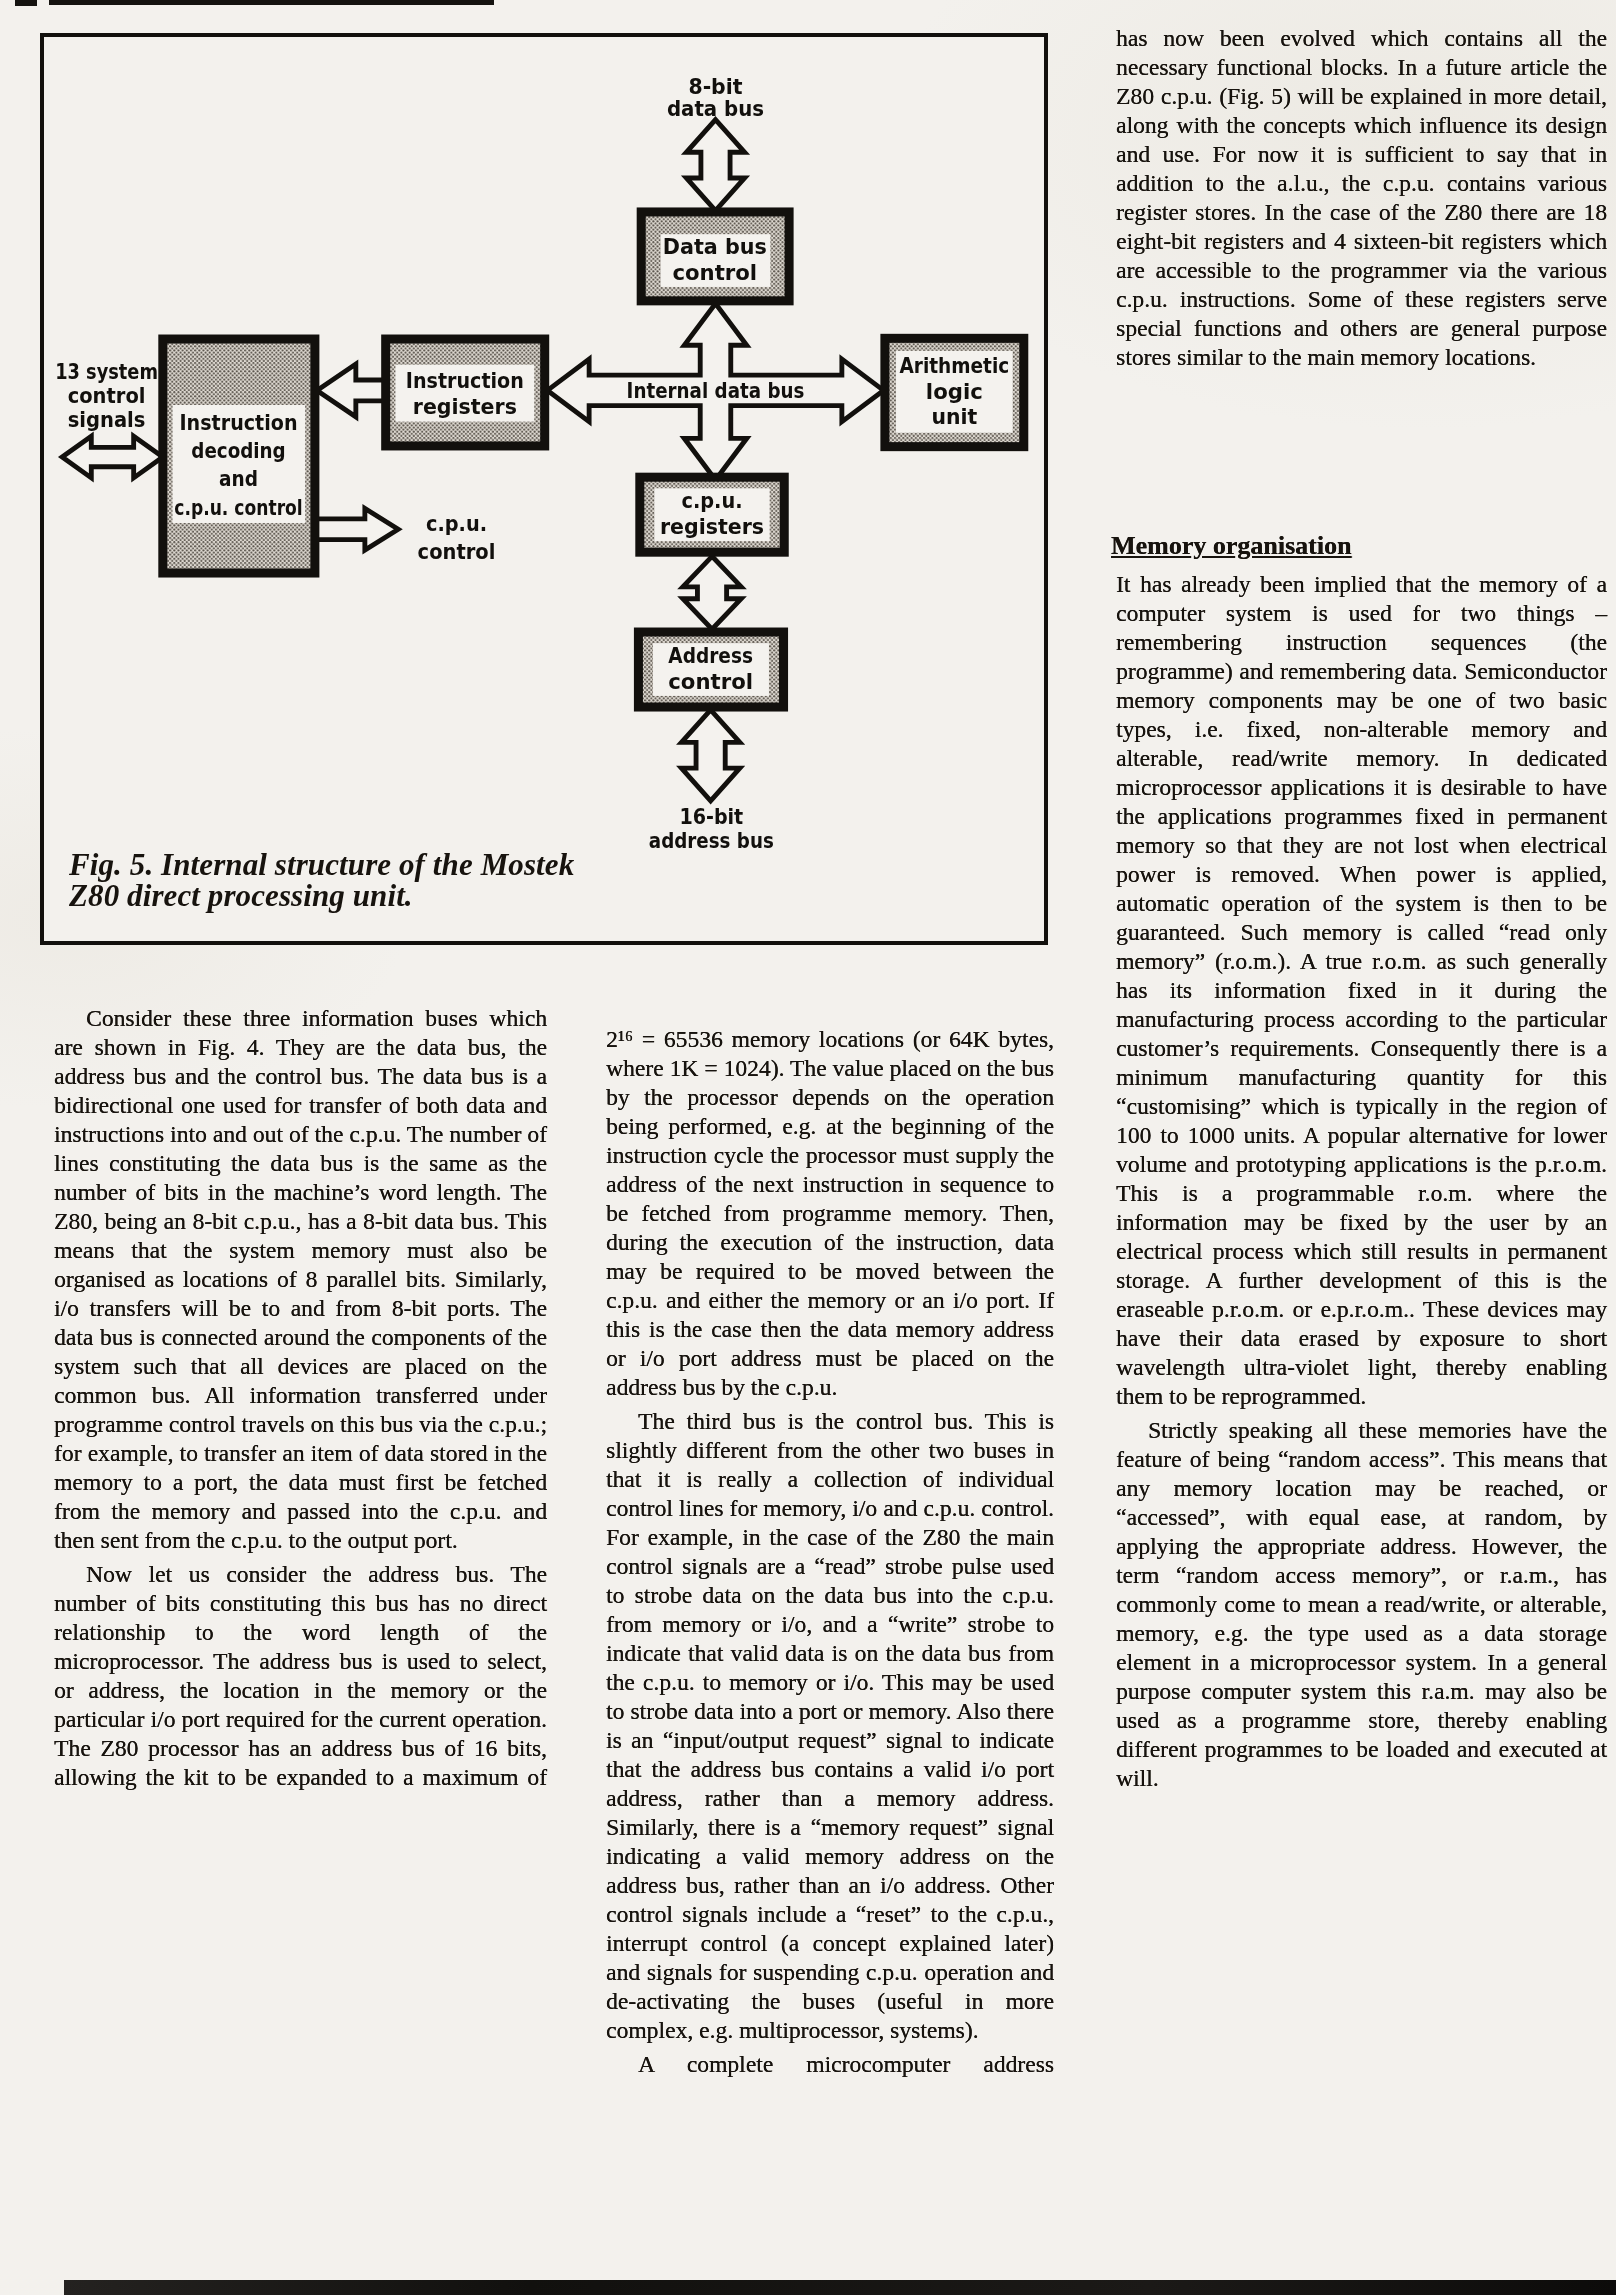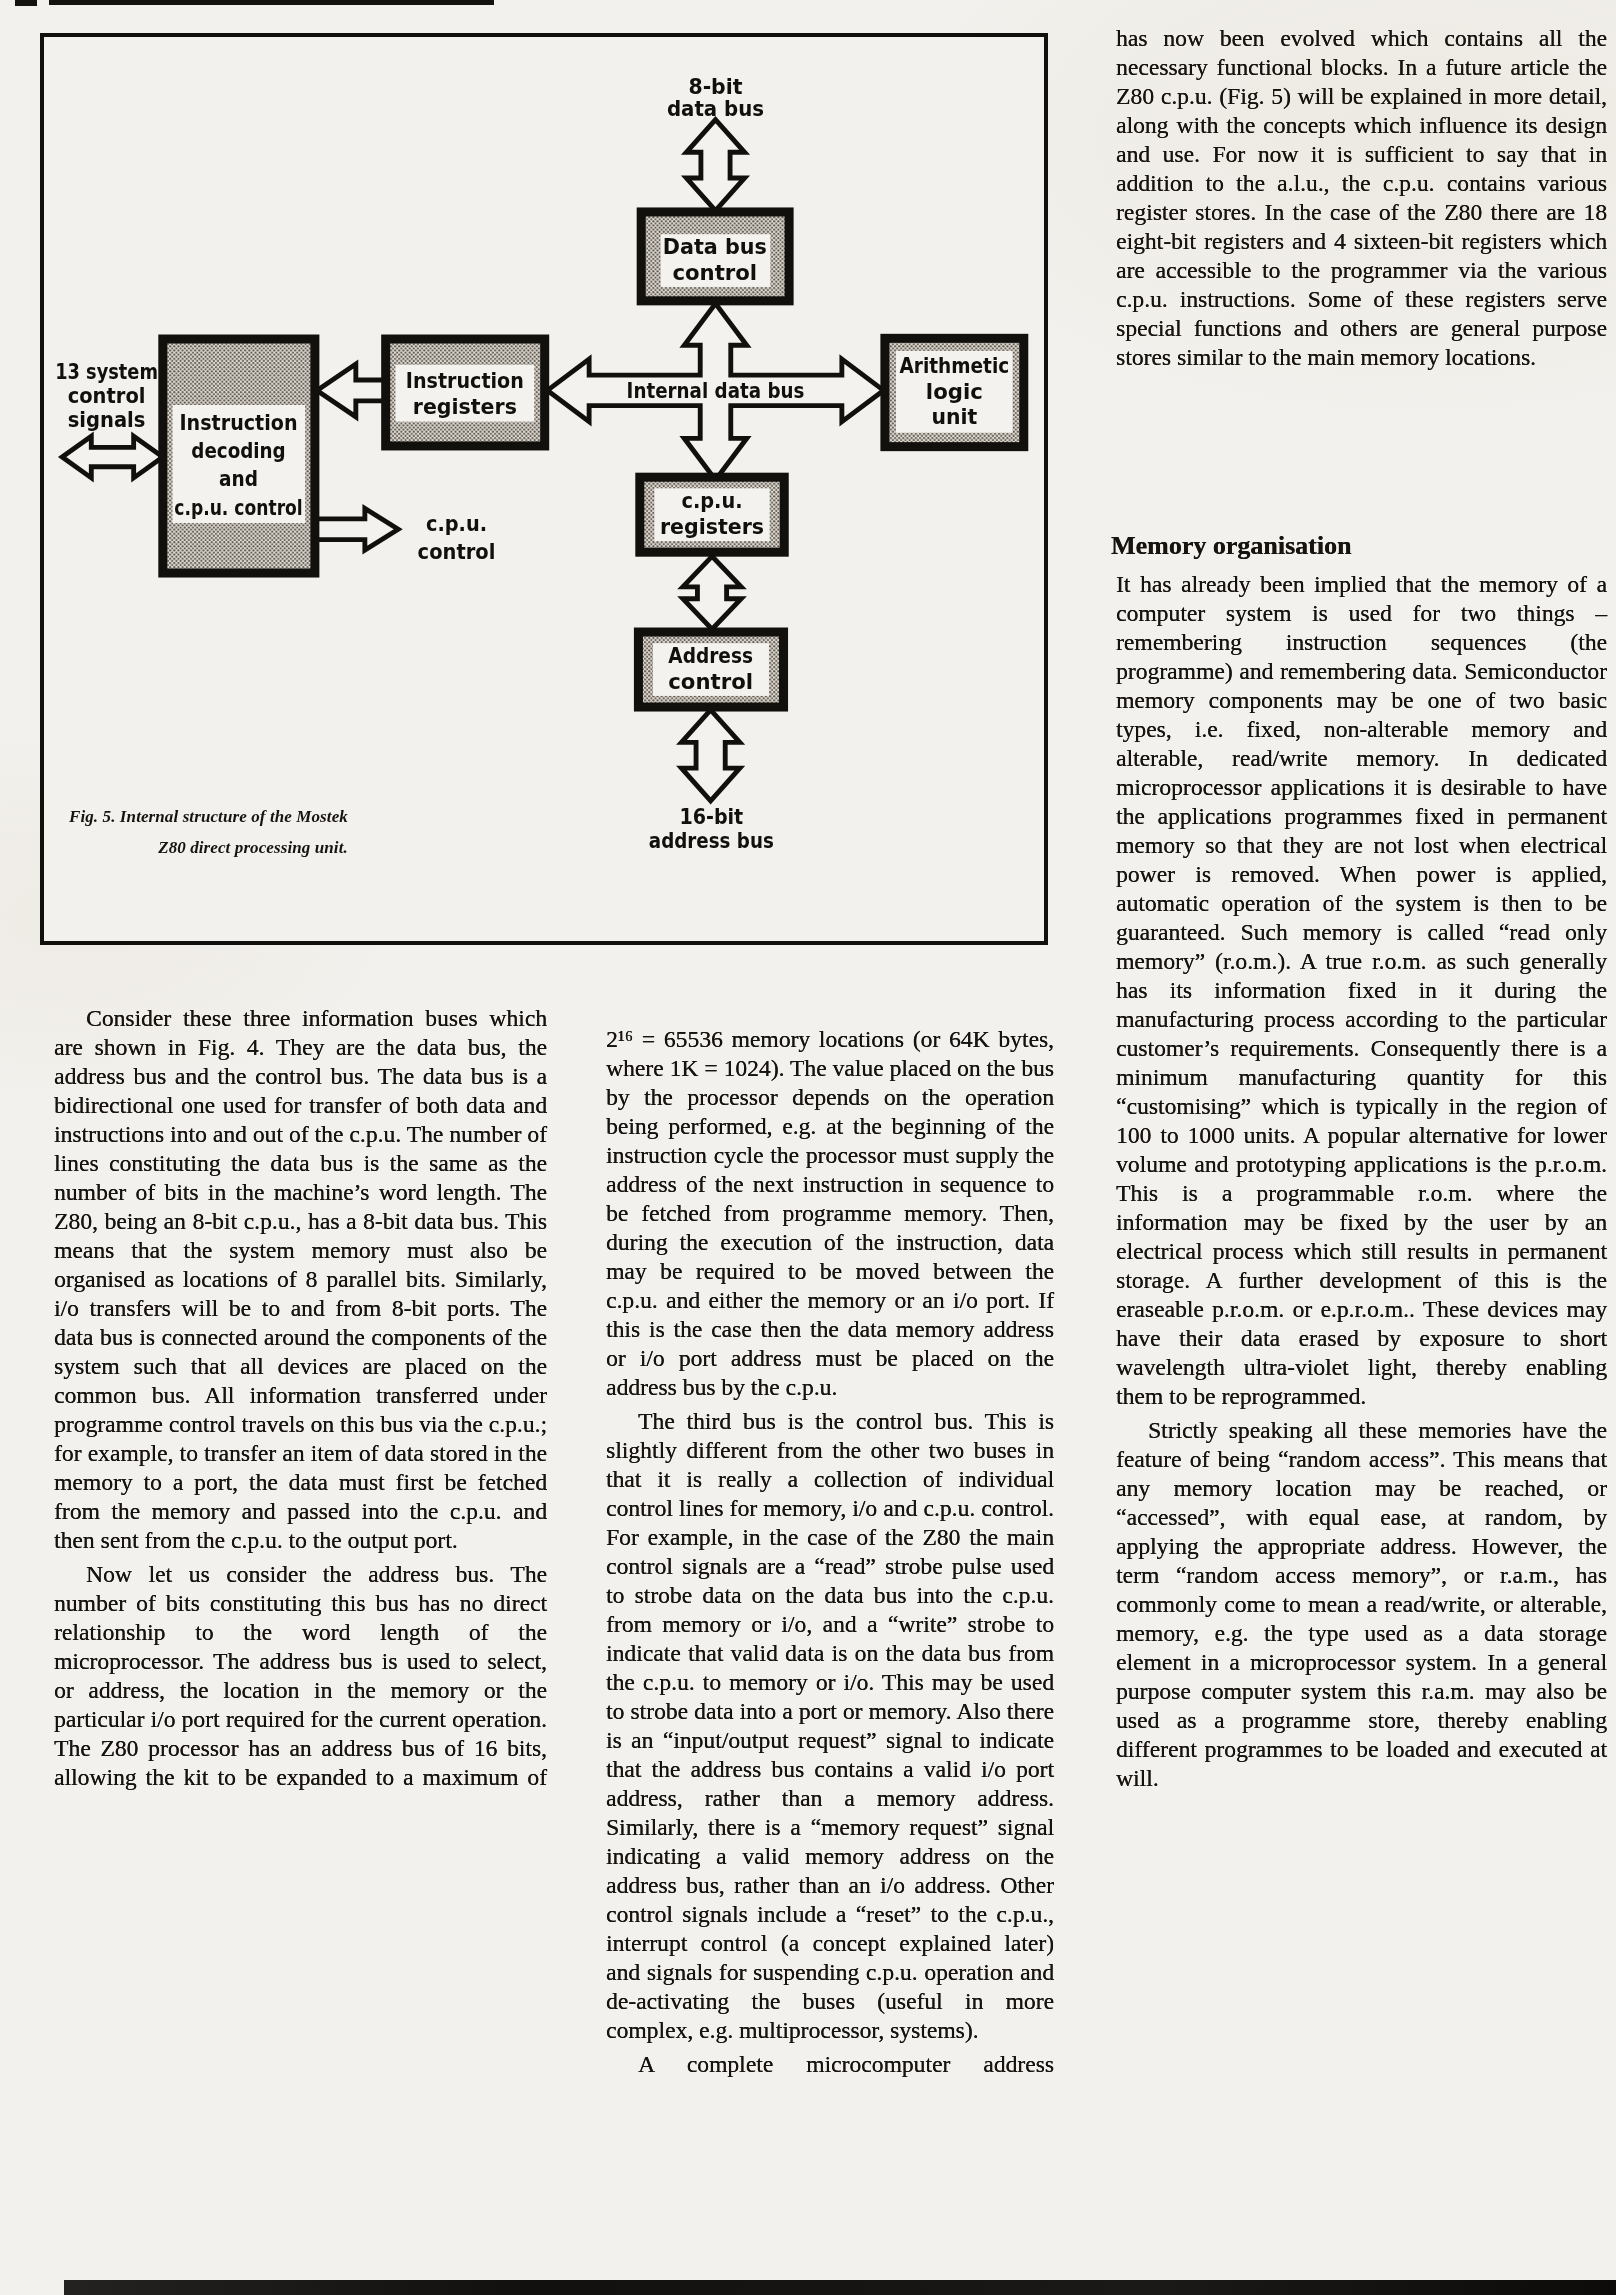--- a/index.html
+++ b/index.html
@@ -12,37 +12,37 @@
           radial-gradient(625px 347px at 4% 40%, #eeebe5 0%, rgba(238,235,229,0) 55%),
           #f3f1ed;}
   .top-rule{position:absolute;left:49px;top:0;width:445px;height:4.9px;background:#151310;}
   .corner-mark{position:absolute;left:15.3px;top:0;width:22px;height:5.6px;background:#151310;}
   .bottom-bar{position:absolute;left:64px;top:2280px;width:1553px;height:15.3px;
               background:linear-gradient(90deg,#242220,#11100e 30%,#1b1917 70%,#0c0b0a);}
 
   .fig{position:absolute;left:40px;top:33px;width:1000px;height:904px;margin:0;
        border:4.9px solid #12100d;background:#f3f1ed;}
   .fig svg{position:absolute;left:0;top:0;}
-  figcaption{position:absolute;left:25px;top:764px;
-       font-style:italic;font-weight:700;font-size:17px;line-height:31px;
-       letter-spacing:0.1px;text-align:right;}
+  figcaption{position:absolute;left:25px;top:812px;
+       font-style:italic;font-weight:700;font-size:31px;line-height:31px;
+       letter-spacing:0.1px;}
 
   .dlab{font-family:"DejaVu Sans","Liberation Sans",sans-serif;font-weight:700;
         font-size:30px;fill:#12100d;text-anchor:middle;}
 
   .col{position:absolute;font-size:23.6px;line-height:29px;text-align:justify;
        text-shadow:0.2px 0 0 currentColor;}
   .col p{margin:5px;}
   p.ind{text-indent:32px;}
   p.cont{text-align-last:justify;}
   .col-left{left:49px;top:999px;width:503px;}
   .col-mid{left:601px;top:1020px;width:458px;}
   .col-right{left:1111px;top:19.4px;width:501px;}
   h3.memh{margin:158px 0 8.3px 0;font-size:26px;line-height:31px;font-weight:700;
-          text-align:left;text-align-last:left;}
+          text-align:left;text-align-last:left;text-decoration:underline;}
 </style>
 </head>
 <body>
 
 <div class="page">
   <div class="top-rule"></div>
   <div class="corner-mark"></div>
 
   <figure class="fig">
     <svg width="1000" height="904" viewBox="0 0 1440 1302">

